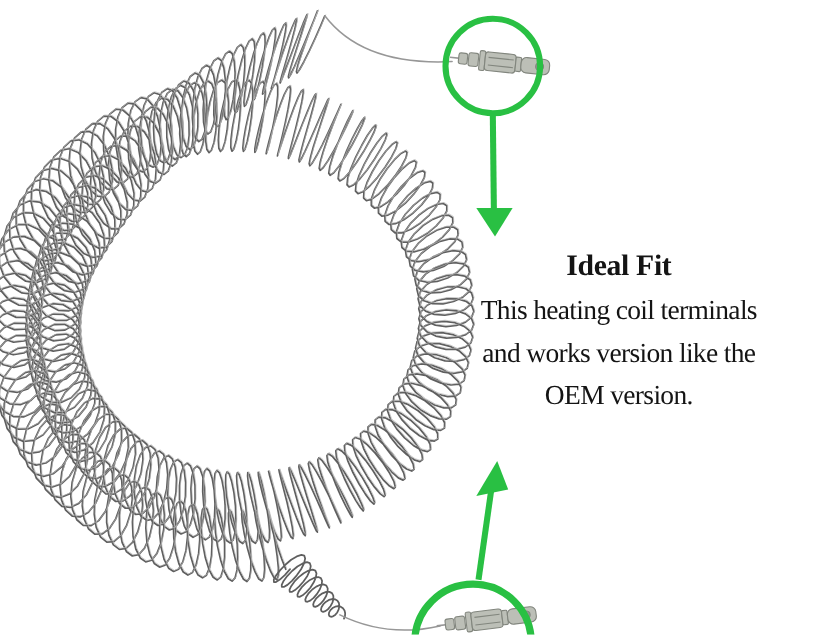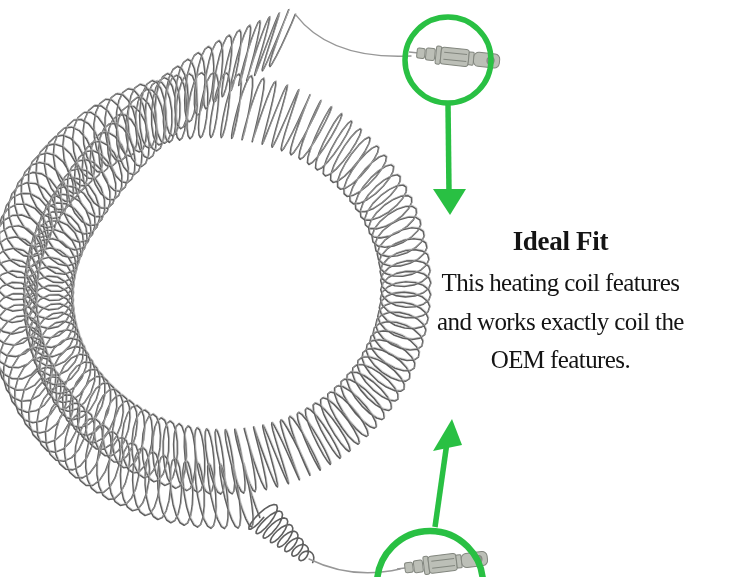--- a/index.html
+++ b/index.html
@@ -69,17 +69,17 @@
       <circle class="accent-stroke" cx="430" cy="584" r="53" stroke-width="6.5"></circle>
       <g>
         <line class="accent-stroke" x1="435" y1="527" x2="446.5" y2="446" stroke-width="5.5"></line>
         <polygon class="accent-fill" points="433,451 462,445 452,419"></polygon>
       </g>
     </g>
   </svg>
 
   <div class="annotation">
     <h3>Ideal Fit</h3>
-    <div class="line">This heating coil features</div>
-    <div class="line">and works exactly coil the</div>
-    <div class="line">OEM features.</div>
+    <div class="line">This heating coil terminals</div>
+    <div class="line">and works version like the</div>
+    <div class="line">OEM version.</div>
   </div>
 </div>
 
 </body></html>

